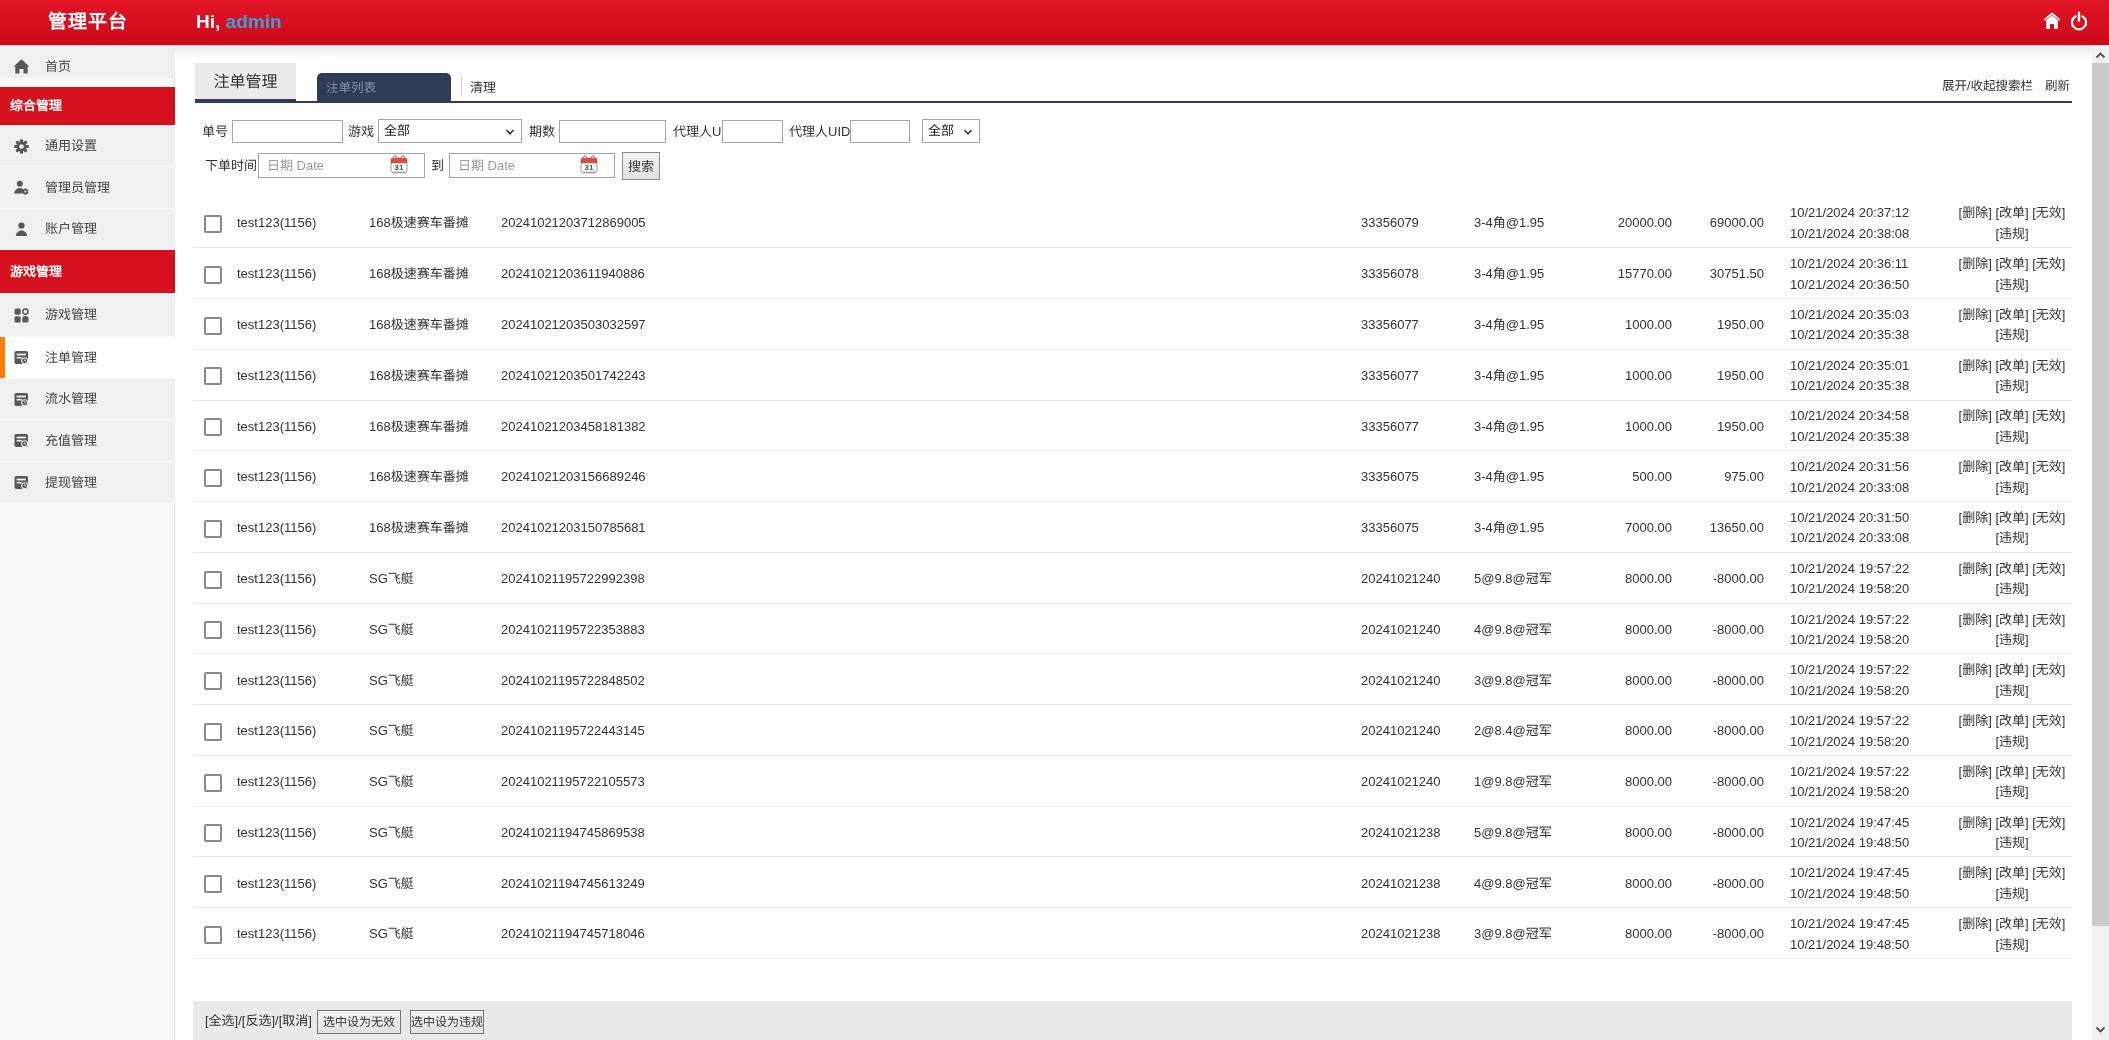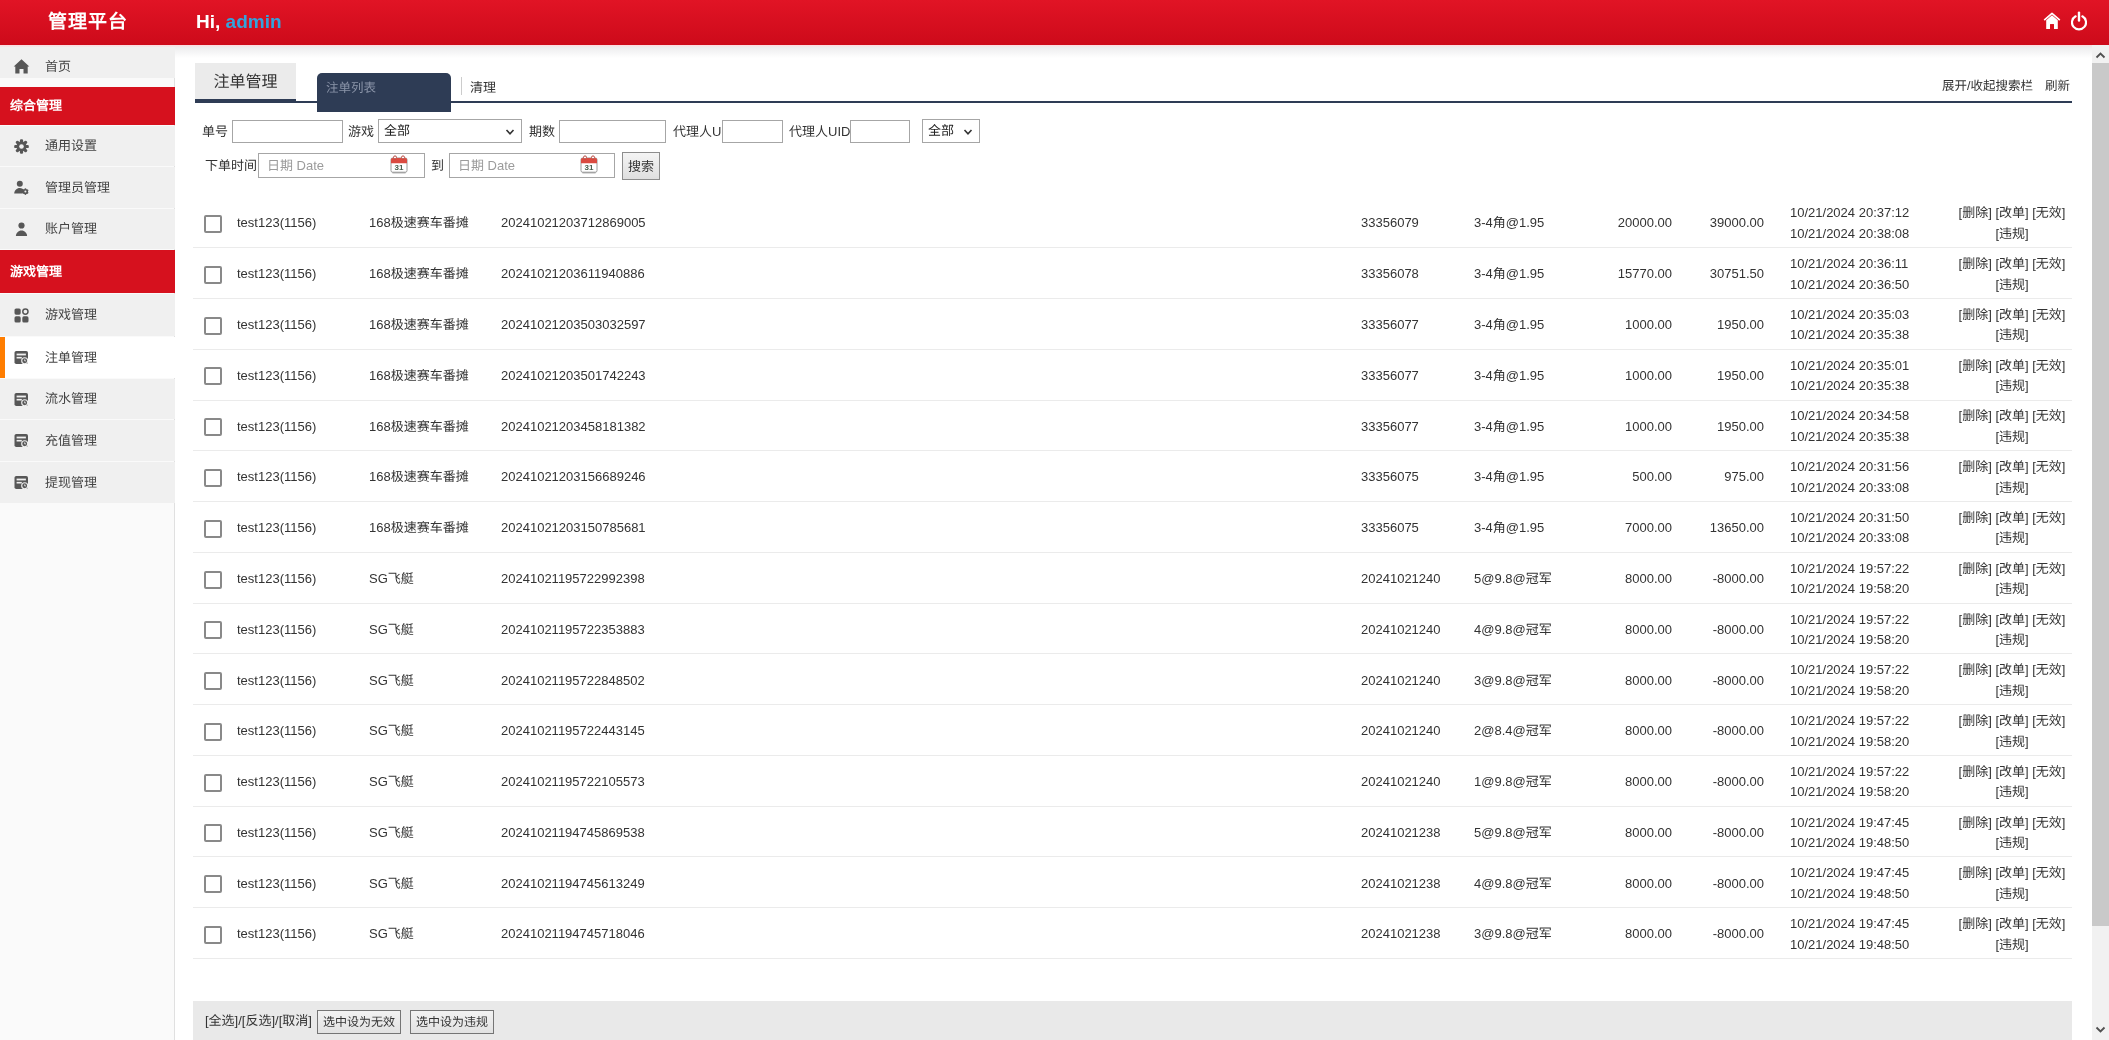--- a/index.html
+++ b/index.html
@@ -33,21 +33,21 @@
   .sactive { background:#fff; border-left:5px solid #ff7d00; }
   .sicon { position:absolute; left:13px; }
 
   
   .content { position:absolute; left:175px; top:45px; width:1917px; height:995px; }
   
   .tab1 { position:absolute; left:20px; top:18px; width:101px; height:36px;
     background:#ebebeb; color:#333; font-size:16px; text-align:center; line-height:37px; }
   .tab1bar { position:absolute; left:20px; top:54px; width:101px; height:4px; background:#2e3c55; }
   .tabline { position:absolute; left:20px; top:56px; width:1877px; height:2px; background:#2e3c55; }
-  .tab2 { position:absolute; left:142px; top:28px; width:134px; height:39px;
+  .tab2 { position:absolute; left:142px; top:28px; width:134px; height:30px;
     background:#2e3c55; border-radius:5px 5px 0 0; color:#8b95a9; font-size:12.5px;
     padding-left:9px; line-height:30px;font-family:Liberation Serif, serif; }
   .tabsep { position:absolute; left:286px; top:32px; width:1px; height:18px; background:#ccc; }
   .tab3 { position:absolute; left:295px; top:28px; color:#333; font-size:13px; line-height:30px; }
   .toplinks { position:absolute; top:30px; right:22px; color:#333; font-size:12.5px; }
   .toplinks span { margin-left:12px; }
 
   
   .sform { position:absolute; left:0; top:58px; width:1897px; font-size:14px; color:#333; }
   .fl { position:absolute; line-height:23px; font-size:13px; }
@@ -263,21 +263,21 @@
         </colgroup>
         <tbody>
           <tr>
             <td class="ctr"><span class="cbx"></span></td>
             <td style="padding-left:5px">test123(1156)</td>
             <td style="padding-left:5px">168极速赛车番摊</td>
             <td style="padding-left:6px">20241021203712869005</td>
             <td style="padding-left:10px">33356079</td>
             <td style="padding-left:10px">3-4角@1.95</td>
             <td class="num">20000.00</td>
-            <td class="num">39000.00</td>
+            <td class="num">69000.00</td>
             <td style="padding-left:18px">10/21/2024 20:37:12<br>10/21/2024 20:38:08</td>
             <td class="ctr">[删除] [改单] [无效]<br>[违规]</td>
           </tr>
           <tr>
             <td class="ctr"><span class="cbx"></span></td>
             <td style="padding-left:5px">test123(1156)</td>
             <td style="padding-left:5px">168极速赛车番摊</td>
             <td style="padding-left:6px">20241021203611940886</td>
             <td style="padding-left:10px">33356078</td>
             <td style="padding-left:10px">3-4角@1.95</td>
@@ -441,21 +441,21 @@
             <td class="num">-8000.00</td>
             <td style="padding-left:18px">10/21/2024 19:47:45<br>10/21/2024 19:48:50</td>
             <td class="ctr">[删除] [改单] [无效]<br>[违规]</td>
           </tr>
         </tbody>
       </table>
 
     <div class="footbar">
       <span class="sel-links">[全选]/[反选]/[取消]</span>
       <span class="fbtn" style="left:124px; width:84px;">选中设为无效</span>
-      <span class="fbtn" style="left:217px; width:84px;">选中设为违规</span>
+      <span class="fbtn" style="left:217px; width:74px;">选中设为违规</span>
     </div>
   </div>
 
   <div class="sbar">
     <svg class="arr" style="top:2px" width="17" height="17" viewBox="0 0 17 17">
         <path d="M4.5 10.5 8.5 6.5 12.5 10.5" fill="none" stroke="#505050" stroke-width="1.8"></path>
       </svg>
     <div class="thumb"></div>
     <svg class="arr" style="bottom:2px" width="17" height="17" viewBox="0 0 17 17">
         <path d="M4.5 6.5 8.5 10.5 12.5 6.5" fill="none" stroke="#505050" stroke-width="1.8"></path>

